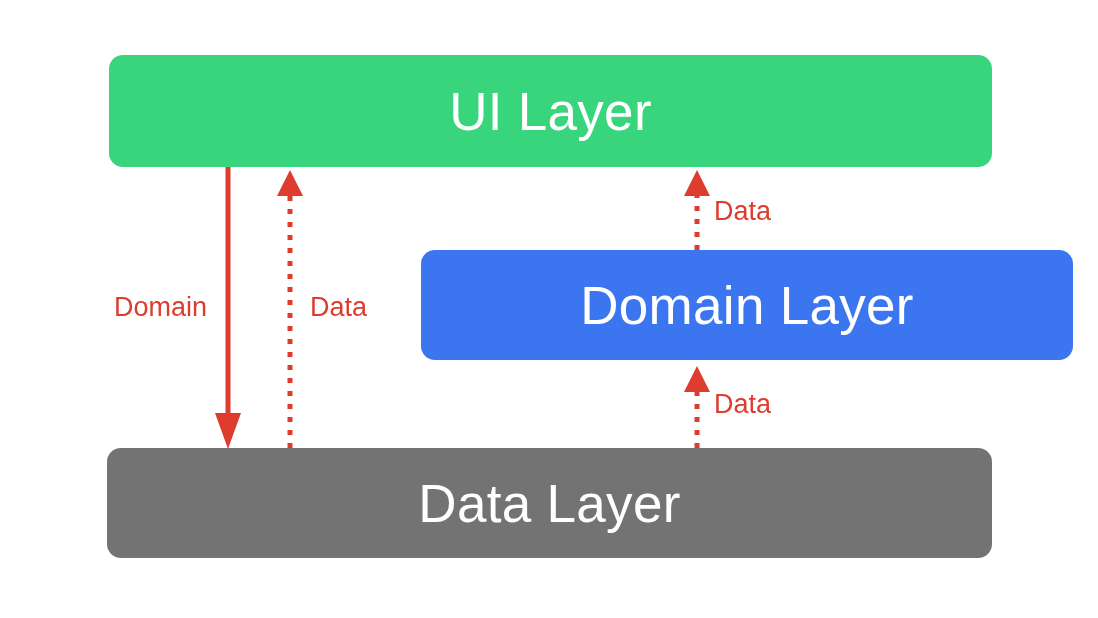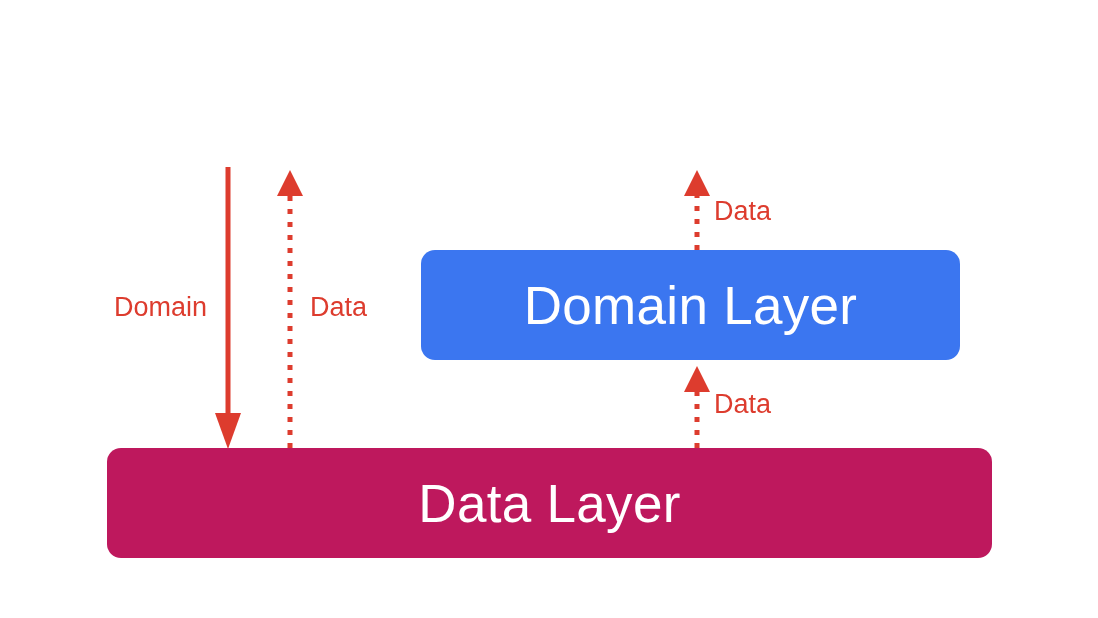--- a/index.html
+++ b/index.html
@@ -39,21 +39,21 @@
     left: 109px;
     top: 55px;
     width: 883px;
     height: 112px;
   }
   #ui-layer-box .layer-label { font-size: 53px; }
 
   #domain-layer-box {
     left: 421px;
     top: 250px;
-    width: 539px;
+    width: 652px;
     height: 110px;
   }
   #domain-layer-box .layer-label { font-size: 53px; }
 
   #data-layer-box {
     left: 107px;
     top: 448px;
     width: 885px;
     height: 110px;
   }
@@ -92,26 +92,29 @@
     line-height: 1;
     white-space: nowrap;
     font-family: "DejaVu Sans", "Liberation Sans", sans-serif;
   }
 </style>
 </head>
 <body>
 
 <div id="canvas">
 
+  <div class="layer-box" id="ui-layer-box" style="background:#38D57C;">
+    <span class="layer-label">UI Layer</span>
+  </div>
 
   <div class="layer-box" id="domain-layer-box" style="background:#3B76F0;">
     <span class="layer-label">Domain Layer</span>
   </div>
 
-  <div class="layer-box" id="data-layer-box" style="background:#be185d;">
+  <div class="layer-box" id="data-layer-box" style="background:#737373;">
     <span class="layer-label">Data Layer</span>
   </div>
 
   <svg id="arrow-layer" viewBox="0 0 1098 618" width="1098" height="618" xmlns="http://www.w3.org/2000/svg">
 
     <g>
       <line x1="228" y1="167" x2="228" y2="424" stroke="#DD3C2E" stroke-width="5"></line>
       <polygon points="228,449 215,413 241,413" fill="#DD3C2E"></polygon>
     </g>
 

